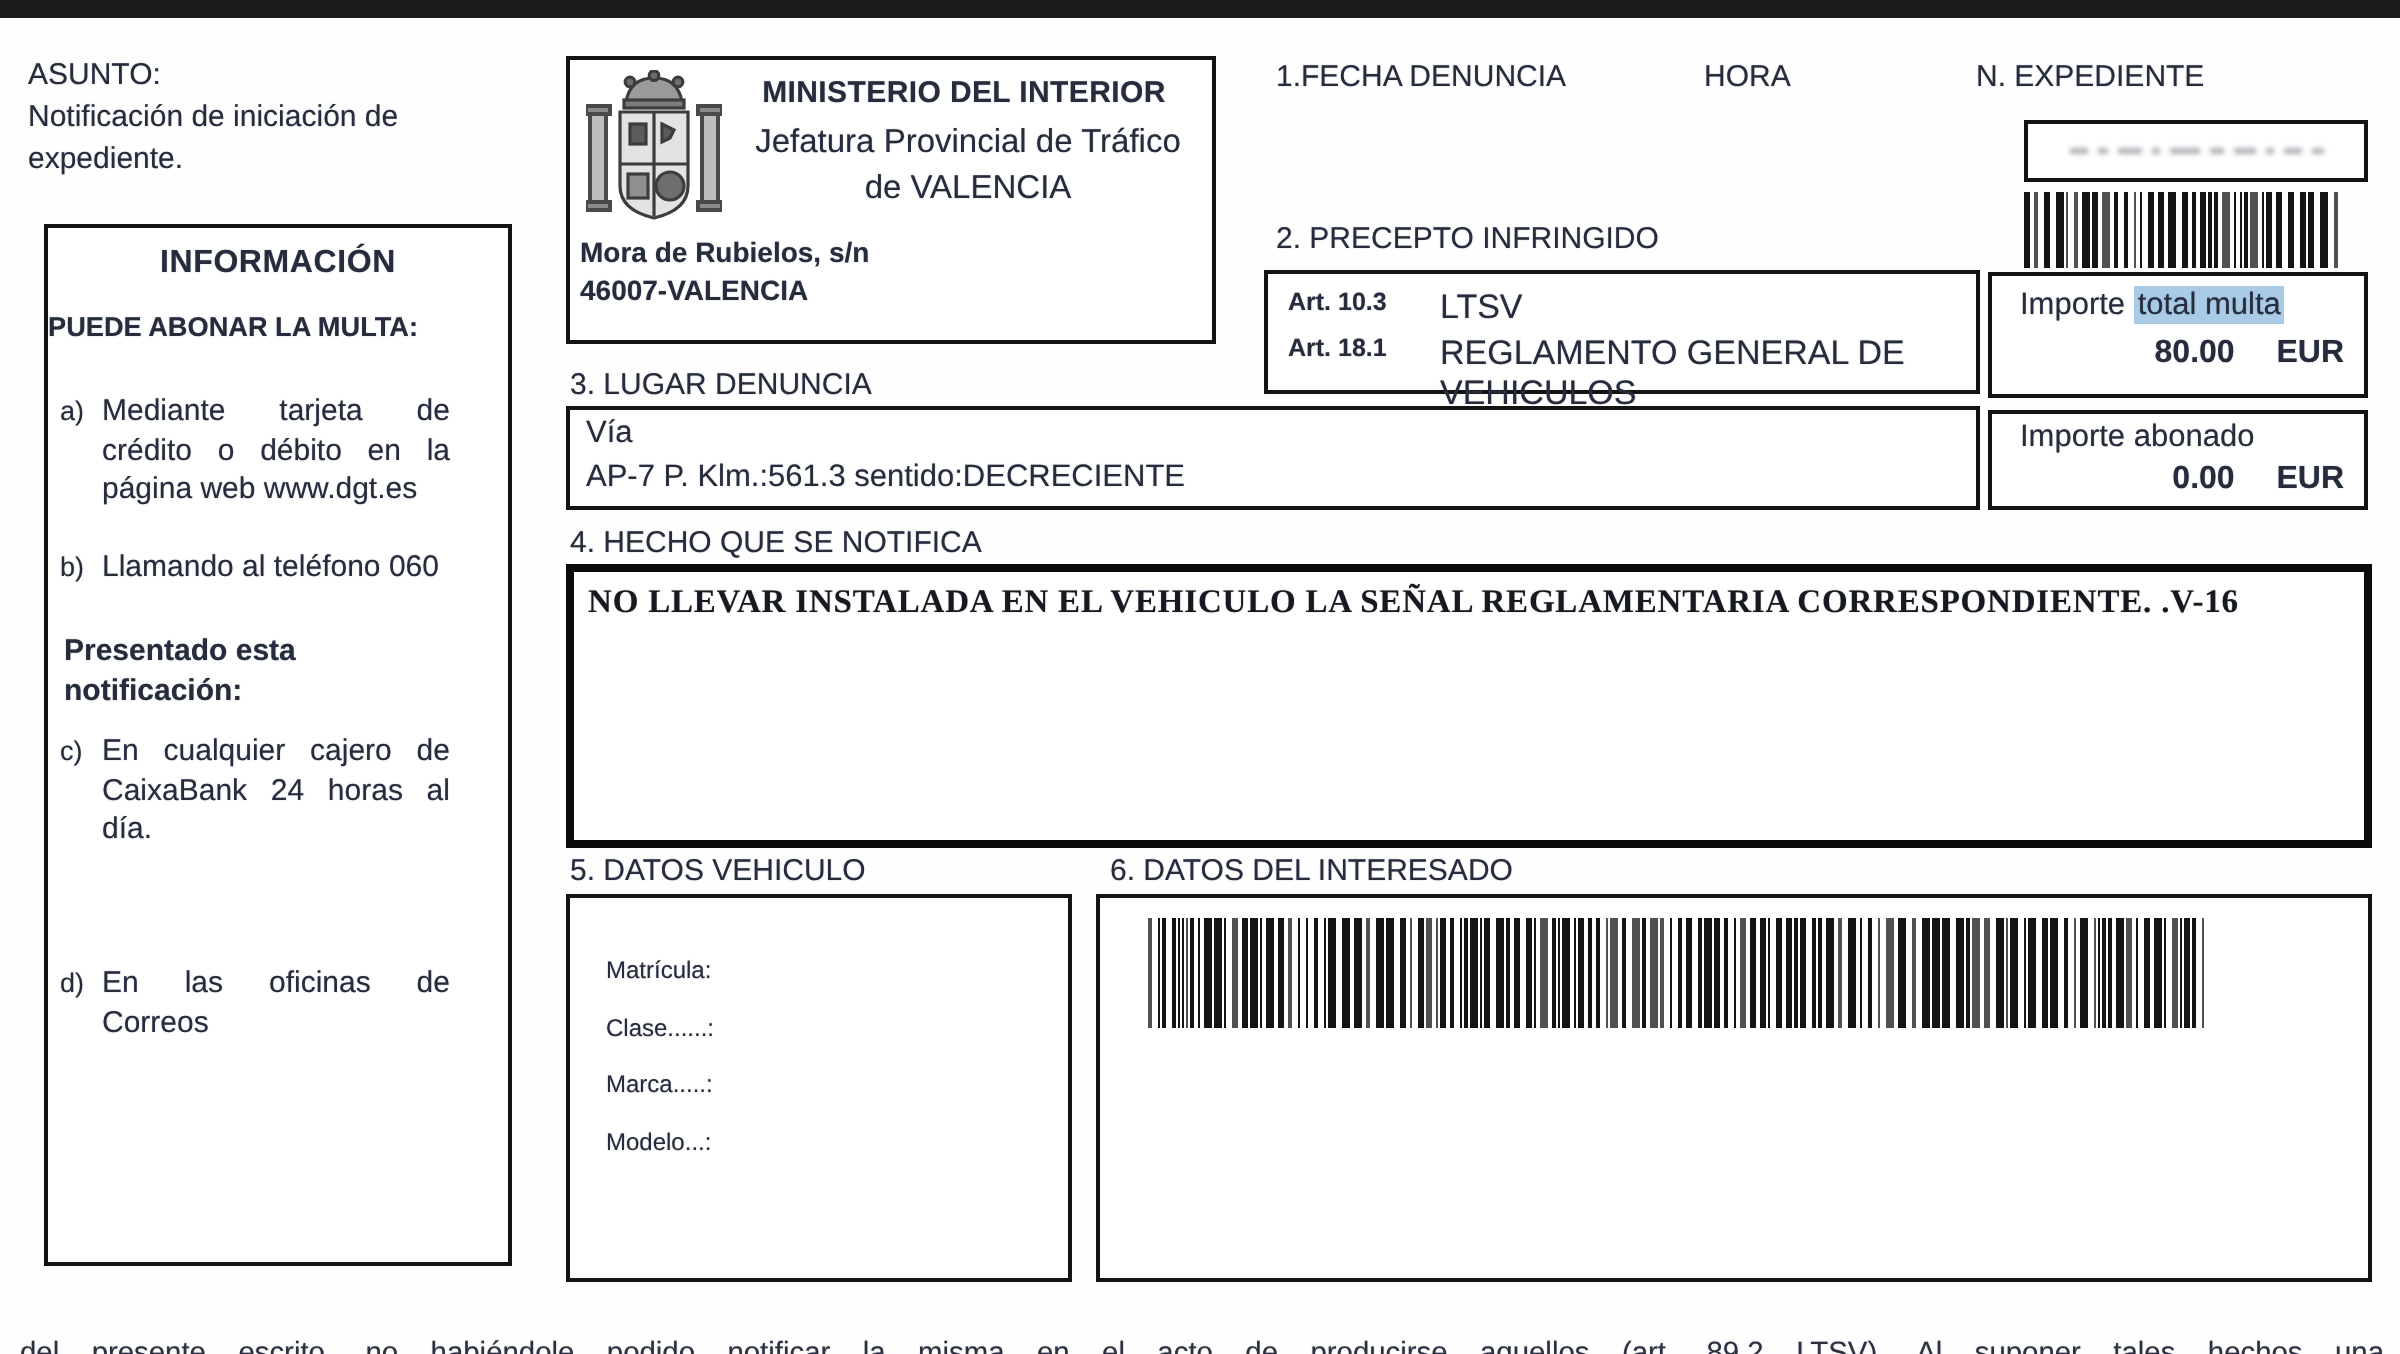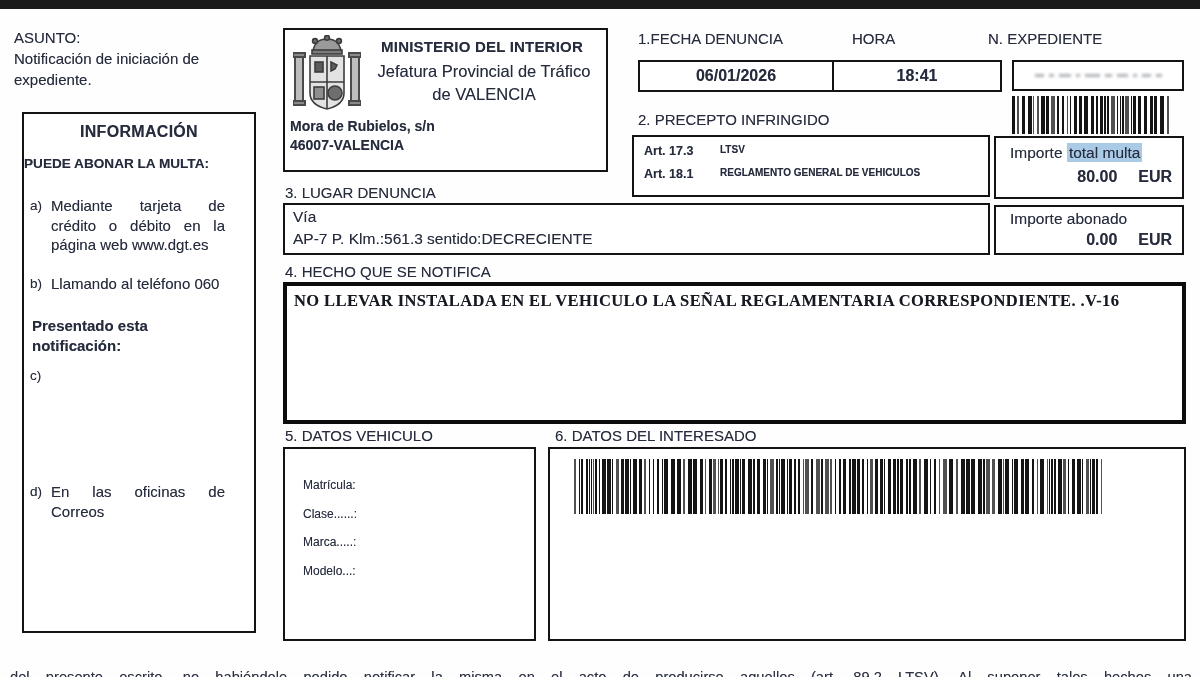--- a/index.html
+++ b/index.html
@@ -31,21 +31,21 @@
   .cell-date{width:192px;border-right:2px solid #131313;display:flex;align-items:center;justify-content:center;font-weight:bold;font-size:16px;}
   .cell-hora{flex:1;display:flex;align-items:center;justify-content:center;font-weight:bold;font-size:16px;}
   .expbox{left:1012px;top:60px;width:172px;height:31px;border:2px solid #131313;box-sizing:border-box;background:#fff;display:flex;align-items:center;justify-content:center;}
   .redacted{display:flex;gap:5px;align-items:center;filter:blur(1.4px);opacity:.55;}
   .redacted span{height:3px;background:#6d727d;display:block;}
   .barcode{overflow:hidden;}
   .barcode span{position:absolute;}
   
   .artbox{left:632px;top:135px;width:358px;height:62px;border:2px solid #131313;box-sizing:border-box;background:#fff;}
   .art-row{position:absolute;left:10px;font-weight:bold;font-size:12.5px;}
-  .art-norm{position:absolute;left:86px;font-weight:bold;font-size:10px;}
+  .art-norm{position:absolute;left:86px;font-weight:normal;font-size:17px;}
   .impbox{left:994px;top:136px;width:190px;height:63px;border:2px solid #131313;box-sizing:border-box;background:#fff;}
   .imp-label{position:absolute;left:14px;top:6px;font-size:15.5px;}
   .imp-val{position:absolute;right:10px;top:30px;font-weight:bold;font-size:16px;}
   .hl{padding:1px 2px;}
   .abobox{left:994px;top:205px;width:190px;height:50px;border:2px solid #131313;box-sizing:border-box;background:#fff;}
   
   .lugarbox{left:283px;top:203px;width:707px;height:52px;border:2px solid #131313;box-sizing:border-box;background:#fff;}
   .lugar-line{position:absolute;left:8px;font-size:15.5px;}
   
   .hechobox{left:283px;top:282px;width:903px;height:142px;border:4px solid #0c0c0c;box-sizing:border-box;background:#fff;font-family:Liberation Serif, serif;}
@@ -80,20 +80,21 @@
 
     <div class="abs" style="left:6px;top:160px;">
       <span class="abs info-item-key scan-text" style="left:0;top:2px;">b)</span>
       <div class="info-item-text scan-text" style="margin-left:21px;">Llamando al teléfono 060</div>
     </div>
 
     <div class="abs info-bold scan-text" style="left:8px;top:202px;width:180px;">Presentado esta notificación:</div>
 
     <div class="abs" style="left:6px;top:252px;">
       <span class="abs info-item-key scan-text" style="left:0;top:2px;">c)</span>
+      <div class="info-item-text scan-text" style="margin-left:21px;">En cualquier cajero de CaixaBank 24 horas al día.</div>
     </div>
 
     <div class="abs" style="left:6px;top:368px;">
       <span class="abs info-item-key scan-text" style="left:0;top:2px;">d)</span>
       <div class="info-item-text scan-text" style="margin-left:21px;">En las oficinas de Correos</div>
     </div>
   </div>
 
   <div class="abs minbox">
     <svg class="abs" style="left:8px;top:5px;" width="68" height="78" viewBox="0 0 68 78">
@@ -128,24 +129,20 @@
     <div class="abs min-name scan-text">MINISTERIO DEL INTERIOR</div>
     <div class="abs min-dept scan-text">Jefatura Provincial de Tráfico de VALENCIA</div>
     <div class="abs min-addr scan-text">Mora de Rubielos, s/n
  46007-VALENCIA</div>
   </div>
 
   <div class="abs fld-label scan-text" style="left:638px;top:30px;">1.FECHA DENUNCIA</div>
   <div class="abs fld-label scan-text" style="left:852px;top:30px;text-align:center;">HORA</div>
   <div class="abs fld-label scan-text" style="left:988px;top:30px;">N. EXPEDIENTE</div>
 
-  <div class="abs datehora">
-    <div class="cell-date scan-text">06/01/2026</div>
-    <div class="cell-hora scan-text">18:41</div>
-  </div>
 
   <div class="abs expbox">
     <div class="redacted">
         <span style="width: 9px;"></span>
         <span style="width: 5px;"></span>
         <span style="width: 12px;"></span>
         <span style="width: 4px;"></span>
         <span style="width: 15px;"></span>
         <span style="width: 7px;"></span>
         <span style="width: 11px;"></span>
@@ -187,21 +184,21 @@
       <span style="left:126px;top:0;width:3px;height:100%;background:#141414"></span>
       <span style="left:132px;top:0;width:3px;height:100%;background:#141414"></span>
       <span style="left:138px;top:0;width:3px;height:100%;background:#141414"></span>
       <span style="left:142px;top:0;width:3px;height:100%;background:#141414"></span>
       <span style="left:148px;top:0;width:4px;height:100%;background:#141414"></span>
       <span style="left:155px;top:0;width:2px;height:100%;background:#515151"></span>
     </div>
 
   <div class="abs fld-label scan-text" style="left:638px;top:111px;">2. PRECEPTO INFRINGIDO</div>
   <div class="abs artbox">
-    <div class="art-row scan-text" style="top:7px;">Art. 17.3</div>
+    <div class="art-row scan-text" style="top:7px;">Art. 10.3</div>
     <div class="art-norm scan-text" style="top:7px;">LTSV</div>
     <div class="art-row scan-text" style="top:30px;">Art. 18.1</div>
     <div class="art-norm scan-text" style="top:30px;">REGLAMENTO GENERAL DE VEHICULOS</div>
   </div>
 
   <div class="abs impbox">
     <div class="imp-label scan-text">
       <span>Importe</span>
       <span class="hl" style="background:#a9cbe6;">total multa</span>
     </div>

